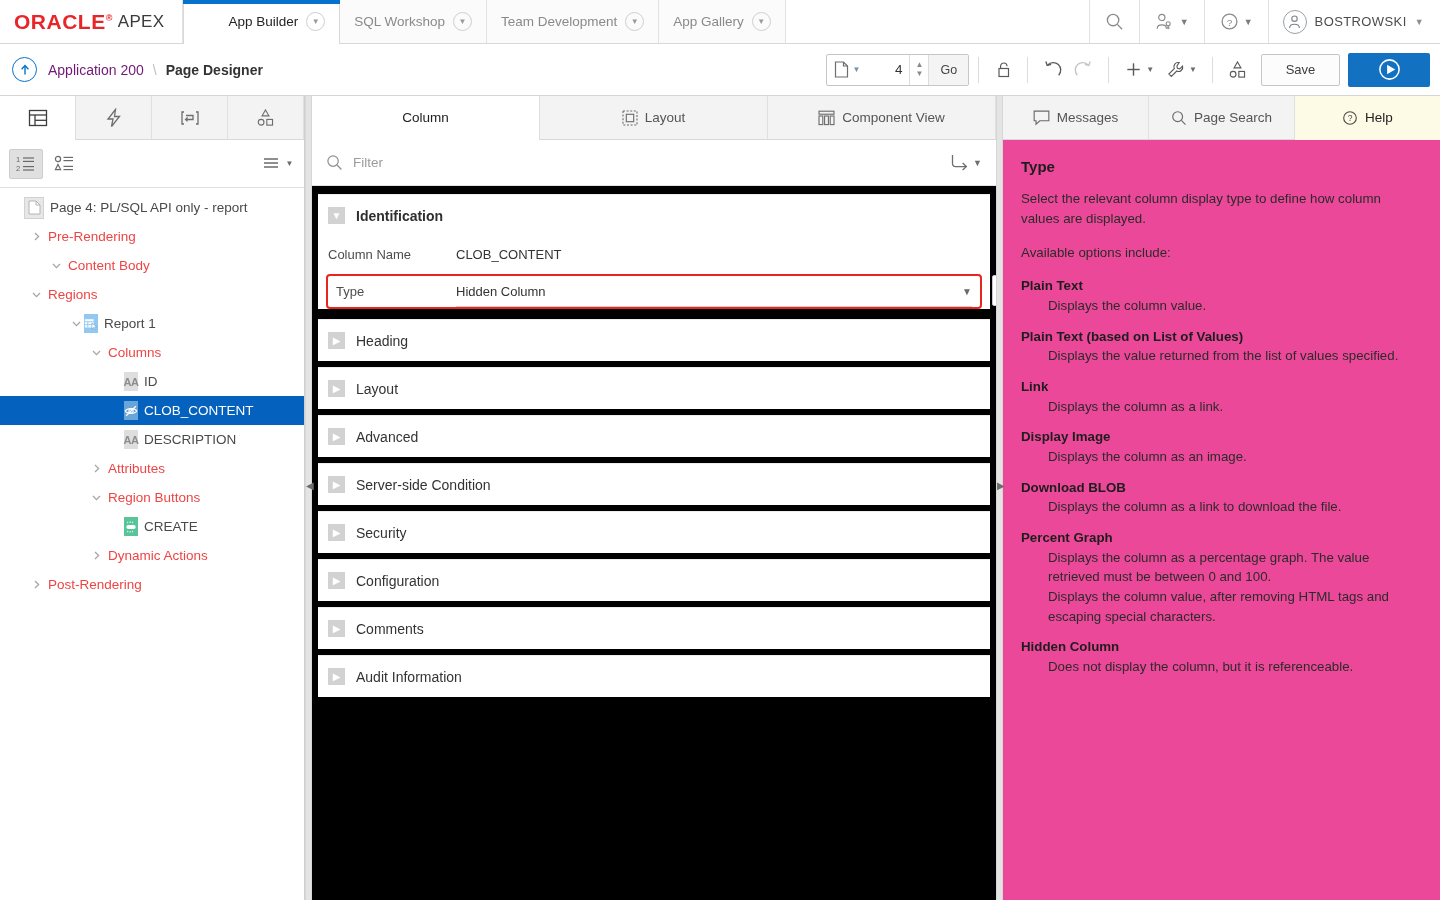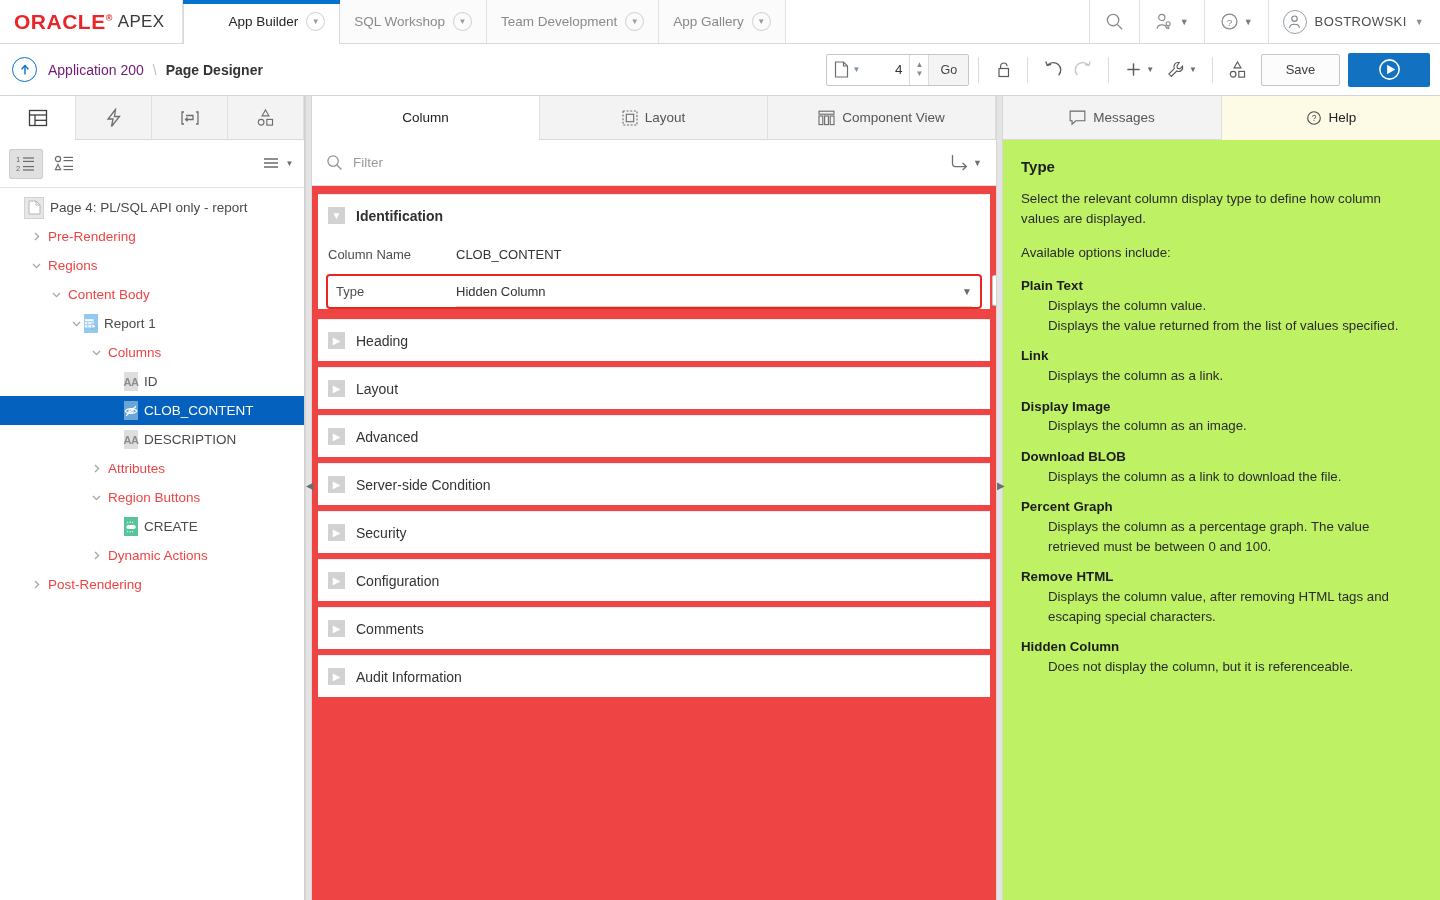--- a/index.html
+++ b/index.html
@@ -190,21 +190,21 @@
     width: 7px; background: #e4e4e4; position: relative; flex: none;
     border-right: 1px solid #d6d6d6; border-left: 1px solid #d6d6d6;
     cursor: col-resize;
   }
   .sp-handle {
     position: absolute; top: 385px; left: 0; width: 7px;
     color: #6d6d6d; font-size: 10px; text-align: center; line-height: 1;
   }
 
   
-  .centerpanel { flex: 1; display: flex; flex-direction: column; background: #ef4444; }
+  .centerpanel { flex: 1; display: flex; flex-direction: column; background: #000000; }
   .cp-tabs { display: flex; height: 44px; background: #f3f3f3; border-bottom: 1px solid #d8d8d8; }
   .cp-tab {
     flex: 1; display: flex; align-items: center; justify-content: center; gap: 7px;
     border-right: 1px solid #e0e0e0; cursor: pointer; font-size: 13.5px;
     color: #555; position: relative;
   }
   .cp-tab.active { background: #ffffff; color: #222; }
   .cp-tab.active::after {
     content: ""; position: absolute; left: 0; right: 0; bottom: -1px;
     height: 2px; background: #ffffff;
@@ -250,21 +250,21 @@
   }
   .type-select-val { font-size: 13px; color: #333; }
   .type-lov-btn {
     position: absolute; right: -44px; top: -1px;
     width: 32px; height: 31px; border: 1px solid #c8c8c8; border-radius: 2px;
     background: #fff; display: flex; align-items: center; justify-content: center;
     cursor: pointer; color: #555;
   }
 
   
-  .rightpanel { width: 437px; display: flex; flex-direction: column; background: #bef264; }
+  .rightpanel { width: 437px; display: flex; flex-direction: column; background: #ec4899; }
   .rp-tabs { display: flex; height: 44px; background: #f3f3f3; border-bottom: 1px solid #d8d8d8; }
   .rp-tab {
     flex: 1; display: flex; align-items: center; justify-content: center; gap: 7px;
     border-right: 1px solid #e0e0e0; cursor: pointer; font-size: 13.5px; color: #555;
     position: relative;
   }
   .rp-tab:last-child { border-right: none; }
   .rp-tab.active { background: #fdfae6; color: #222; }
   .rp-tab.active::after {
     content: ""; position: absolute; left: 0; right: 0; bottom: -1px;
@@ -516,38 +516,38 @@
           <span style="width: 28px; flex: 0 0 auto;"></span>
           <span class="tarrow">
             <svg width="11" height="11" viewBox="0 0 11 11">
               <polyline points="4,2 7.6,5.5 4,9" fill="none" stroke="#a6a6a6" stroke-width="1.3"></polyline>
             </svg>
           </span>
           <span style="width: 4px; flex: 0 0 auto;"></span>
           <span class="tlabel">Pre-Rendering</span>
         </div>
         <div class="tnode">
+          <span style="width: 48px; flex: 0 0 auto;"></span>
+          <span class="tarrow">
+            <svg width="11" height="11" viewBox="0 0 11 11">
+              <polyline points="2,4 5.5,7.6 9,4" fill="none" stroke="#a6a6a6" stroke-width="1.3"></polyline>
+            </svg>
+          </span>
+          <span style="width: 4px; flex: 0 0 auto;"></span>
+          <span class="tlabel">Content Body</span>
+        </div>
+        <div class="tnode">
           <span style="width: 28px; flex: 0 0 auto;"></span>
           <span class="tarrow">
             <svg width="11" height="11" viewBox="0 0 11 11">
               <polyline points="2,4 5.5,7.6 9,4" fill="none" stroke="#a6a6a6" stroke-width="1.3"></polyline>
             </svg>
           </span>
           <span style="width: 4px; flex: 0 0 auto;"></span>
           <span class="tlabel">Regions</span>
-        </div>
-        <div class="tnode">
-          <span style="width: 48px; flex: 0 0 auto;"></span>
-          <span class="tarrow">
-            <svg width="11" height="11" viewBox="0 0 11 11">
-              <polyline points="2,4 5.5,7.6 9,4" fill="none" stroke="#a6a6a6" stroke-width="1.3"></polyline>
-            </svg>
-          </span>
-          <span style="width: 4px; flex: 0 0 auto;"></span>
-          <span class="tlabel">Content Body</span>
         </div>
         <div class="tnode">
           <span style="width: 68px; flex: 0 0 auto;"></span>
           <span class="tarrow">
             <svg width="11" height="11" viewBox="0 0 11 11">
               <polyline points="2,4 5.5,7.6 9,4" fill="none" stroke="#a6a6a6" stroke-width="1.3"></polyline>
             </svg>
           </span>
           <span class="ticon ic-report">
             <svg width="16" height="14" viewBox="0 0 16 14">
@@ -775,44 +775,51 @@
   </div>
 
   <div class="rightpanel">
     <div class="rp-tabs">
       <div class="rp-tab">
         <svg width="17" height="16" viewBox="0 0 18 17">
           <path d="M1.2 1.2 h15.6 v10.2 h-9.6 l-4 3.6 v-3.6 h-2 z" fill="none" stroke="#6a6a6a" stroke-width="1.2"></path>
         </svg>
         <span>Messages</span>
       </div>
+      <div class="rp-tab">
+        <svg width="16" height="16" viewBox="0 0 18 18">
+          <circle cx="7.5" cy="7.5" r="5.5" fill="none" stroke="#6a6a6a" stroke-width="1.3"></circle>
+          <line x1="11.7" y1="11.7" x2="16.3" y2="16.4" stroke="#6a6a6a" stroke-width="1.3"></line>
+        </svg>
+        <span>Page Search</span>
+      </div>
       <div class="rp-tab active">
         <svg width="16" height="16" viewBox="0 0 18 18">
           <circle cx="9" cy="9" r="7.1" fill="none" stroke="#4a4a4a" stroke-width="1.25"></circle>
           <text x="9" y="12.6" text-anchor="middle" font-size="9.6" fill="#4a4a4a" font-family="Liberation Sans">?</text>
         </svg>
         <span>Help</span>
       </div>
     </div>
     <div class="rp-body">
       <div class="help-title">Type</div>
       <div class="help-para">Select the relevant column display type to define how column values are displayed.</div>
       <div class="help-para">Available options include:</div>
       <div id="help-options">
           <div class="help-opt-term">Plain Text</div>
           <div class="help-opt-def">Displays the column value.</div>
+          <div class="help-opt-term">Plain Text (based on List of Values)</div>
           <div class="help-opt-def">Displays the value returned from the list of values specified.</div>
           <div class="help-opt-term">Link</div>
           <div class="help-opt-def">Displays the column as a link.</div>
           <div class="help-opt-term">Display Image</div>
           <div class="help-opt-def">Displays the column as an image.</div>
           <div class="help-opt-term">Download BLOB</div>
           <div class="help-opt-def">Displays the column as a link to download the file.</div>
           <div class="help-opt-term">Percent Graph</div>
           <div class="help-opt-def">Displays the column as a percentage graph. The value retrieved must be between 0 and 100.</div>
-          <div class="help-opt-term">Remove HTML</div>
           <div class="help-opt-def">Displays the column value, after removing HTML tags and escaping special characters.</div>
           <div class="help-opt-term">Hidden Column</div>
           <div class="help-opt-def">Does not display the column, but it is referenceable.</div>
         </div>
     </div>
   </div>
 </div>
 
 </body></html>

